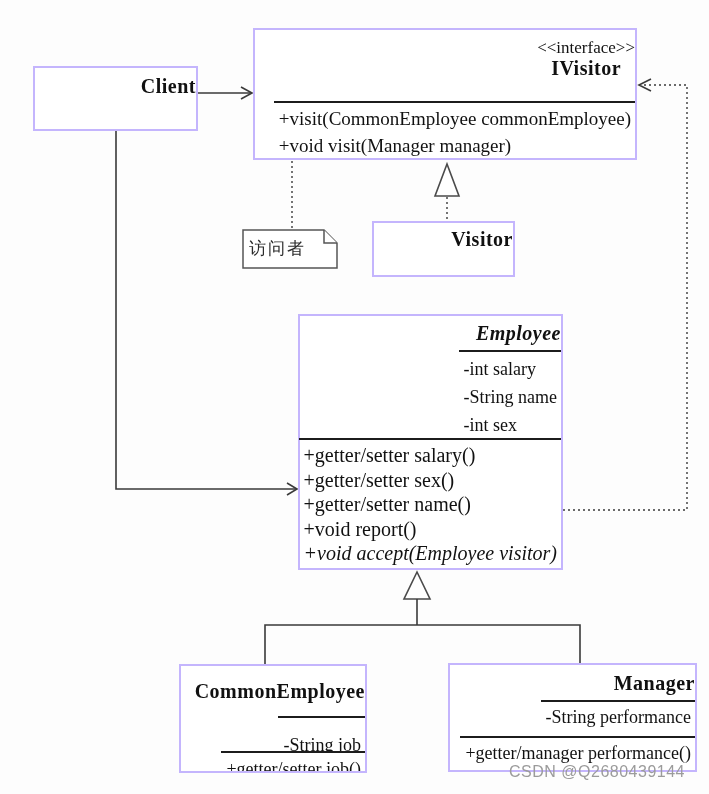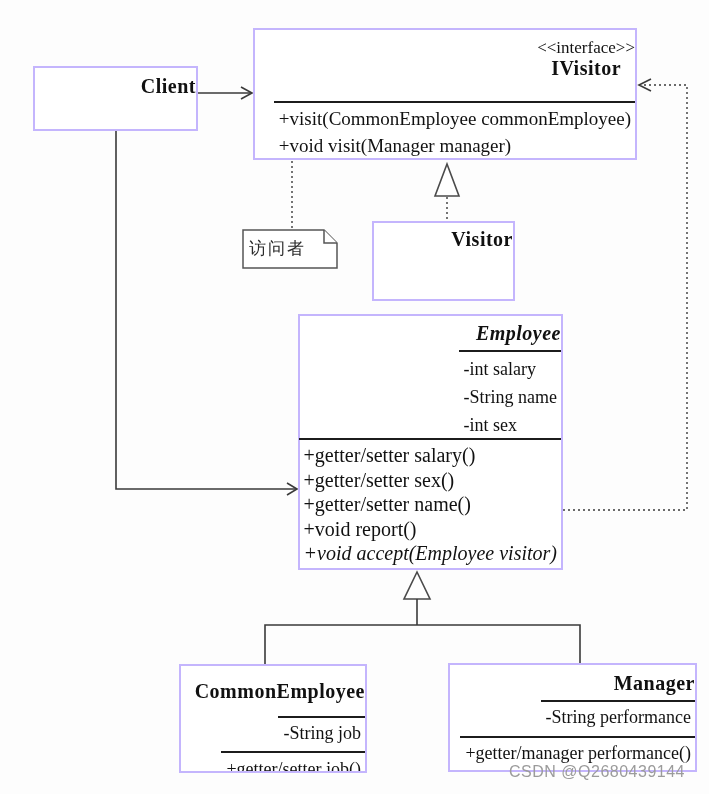--- a/index.html
+++ b/index.html
@@ -93,21 +93,21 @@
     </div>
     <div class="uml-sep" style="height:11px;"></div>
     <div class="uml-compartment uml-sep" style="flex:1;font-size:19px;line-height:27px;">
       <div class="uml-line">+visit(CommonEmployee commonEmployee)</div>
       <div class="uml-line">+void visit(Manager manager)</div>
     </div>
   </div>
 
   <div class="note-text">访问者</div>
 
-  <div class="uml-class" style="left:372px;top:221px;width:143px;height:80px;">
+  <div class="uml-class" style="left:372px;top:221px;width:143px;height:56px;">
     <div class="uml-title" style="height:31px;">Visitor</div>
     <div class="uml-sep" style="height:13px;"></div>
     <div class="uml-sep" style="flex:1;"></div>
   </div>
 
   <div class="uml-class" style="left:298px;top:314px;width:265px;height:256px;">
     <div class="uml-title abstract-name" style="height:34px;">Employee</div>
     <div class="uml-compartment uml-sep" style="height:88px;line-height:28px;padding-top:3px;">
       <div class="uml-line">-int salary</div>
       <div class="uml-line">-String name</div>
@@ -117,21 +117,21 @@
       <div class="uml-line">+getter/setter salary()</div>
       <div class="uml-line">+getter/setter sex()</div>
       <div class="uml-line">+getter/setter name()</div>
       <div class="uml-line">+void  report()</div>
       <div class="uml-line abstract-method">+void accept(Employee visitor)</div>
     </div>
   </div>
 
   <div class="uml-class" style="left:179px;top:664px;width:188px;height:109px;">
     <div class="uml-title" style="height:50px;">CommonEmployee</div>
-    <div class="uml-compartment uml-sep" style="height:35px;line-height:30px;padding-top:0;">
+    <div class="uml-compartment uml-sep" style="height:35px;line-height:30px;padding-top:12px;">
       <div class="uml-line">-String job</div>
     </div>
     <div class="uml-compartment uml-sep" style="flex:1;line-height:32px;padding-top:0;">
       <div class="uml-line">+getter/setter job()</div>
     </div>
   </div>
 
   <div class="uml-class" style="left:448px;top:663px;width:249px;height:109px;">
     <div class="uml-title" style="height:35px;">Manager</div>
     <div class="uml-compartment uml-sep" style="height:36px;line-height:31px;padding-top:0;">

